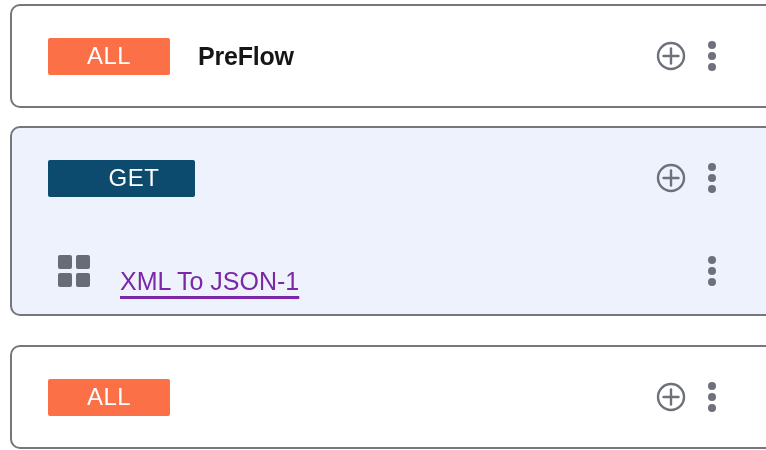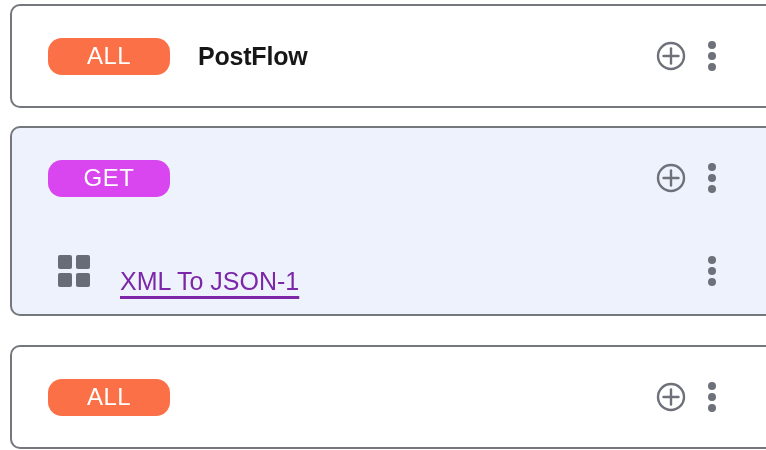--- a/index.html
+++ b/index.html
@@ -52,21 +52,21 @@
     height: 86px;
     display: flex;
     align-items: center;
   }
 
   
   .method-badge {
     margin-left: 36px;
     width: 122px;
     height: 37px;
-    border-radius: 14px;
+    border-radius: 2px;
     display: flex;
     align-items: center;
     justify-content: center;
     color: #ffffff;
     font-size: 24px;
     font-weight: 400;
     letter-spacing: 0.5px;
     flex: none;
     user-select: none;
   }
@@ -149,39 +149,39 @@
   }
 </style>
 </head>
 <body style="background: rgb(255, 255, 255);">
 
 <div class="flow-list">
 
   <div class="flow-card" id="card-postflow">
     <div class="flow-row">
       <div class="method-badge" style="background: rgb(251, 112, 70);">ALL</div>
-      <div class="flow-name">PostFlow</div>
+      <div class="flow-name">PreFlow</div>
       <div class="row-actions">
         <svg class="add-icon" viewBox="0 0 30 30">
           <circle cx="15" cy="15" r="13" fill="none" stroke="#6e7179" stroke-width="2.4"></circle>
           <line x1="15" y1="7.5" x2="15" y2="22.5" stroke="#6e7179" stroke-width="2.4" stroke-linecap="round"></line>
           <line x1="7.5" y1="15" x2="22.5" y2="15" stroke="#6e7179" stroke-width="2.4" stroke-linecap="round"></line>
         </svg>
         <span class="kebab-icon">
           <span></span>
           <span></span>
           <span></span>
         </span>
       </div>
     </div>
   </div>
 
   <div class="flow-card selected" id="card-viewxml" style="background: rgb(238, 242, 252);">
     <div class="flow-row">
-      <div class="method-badge" style="background: #d946ef;">GET</div>
+      <div class="method-badge" style="background: #0c4a6e; padding-left: 25px;">GET</div>
       <div class="row-actions">
         <svg class="add-icon" viewBox="0 0 30 30">
           <circle cx="15" cy="15" r="13" fill="none" stroke="#6e7179" stroke-width="2.4"></circle>
           <line x1="15" y1="7.5" x2="15" y2="22.5" stroke="#6e7179" stroke-width="2.4" stroke-linecap="round"></line>
           <line x1="7.5" y1="15" x2="22.5" y2="15" stroke="#6e7179" stroke-width="2.4" stroke-linecap="round"></line>
         </svg>
         <span class="kebab-icon">
           <span></span>
           <span></span>
           <span></span>

